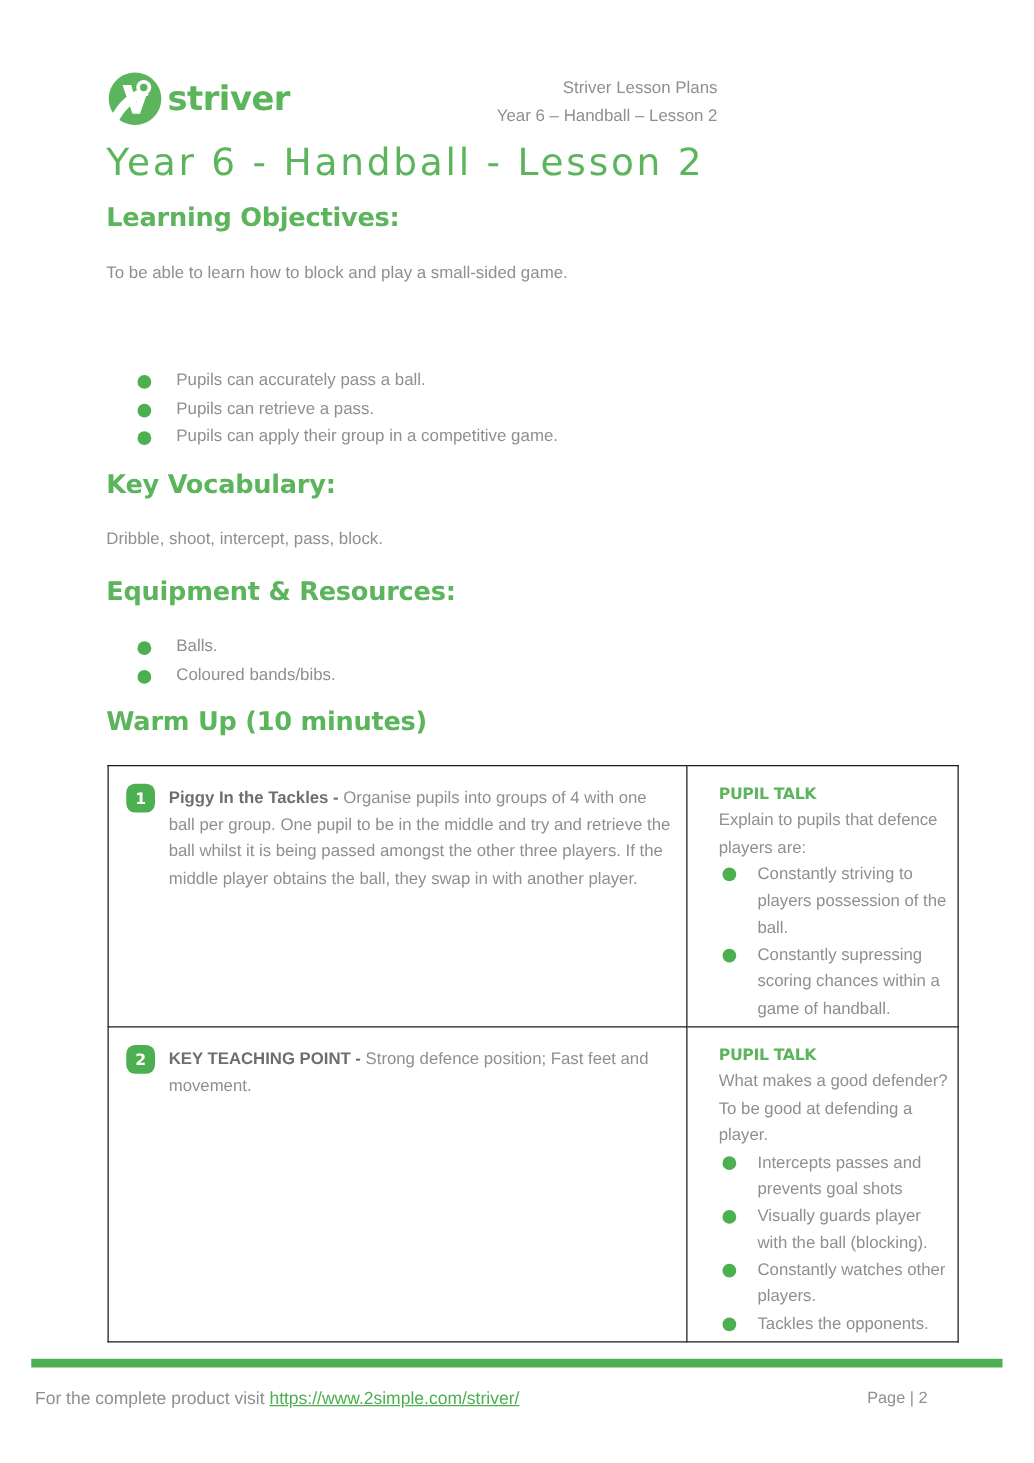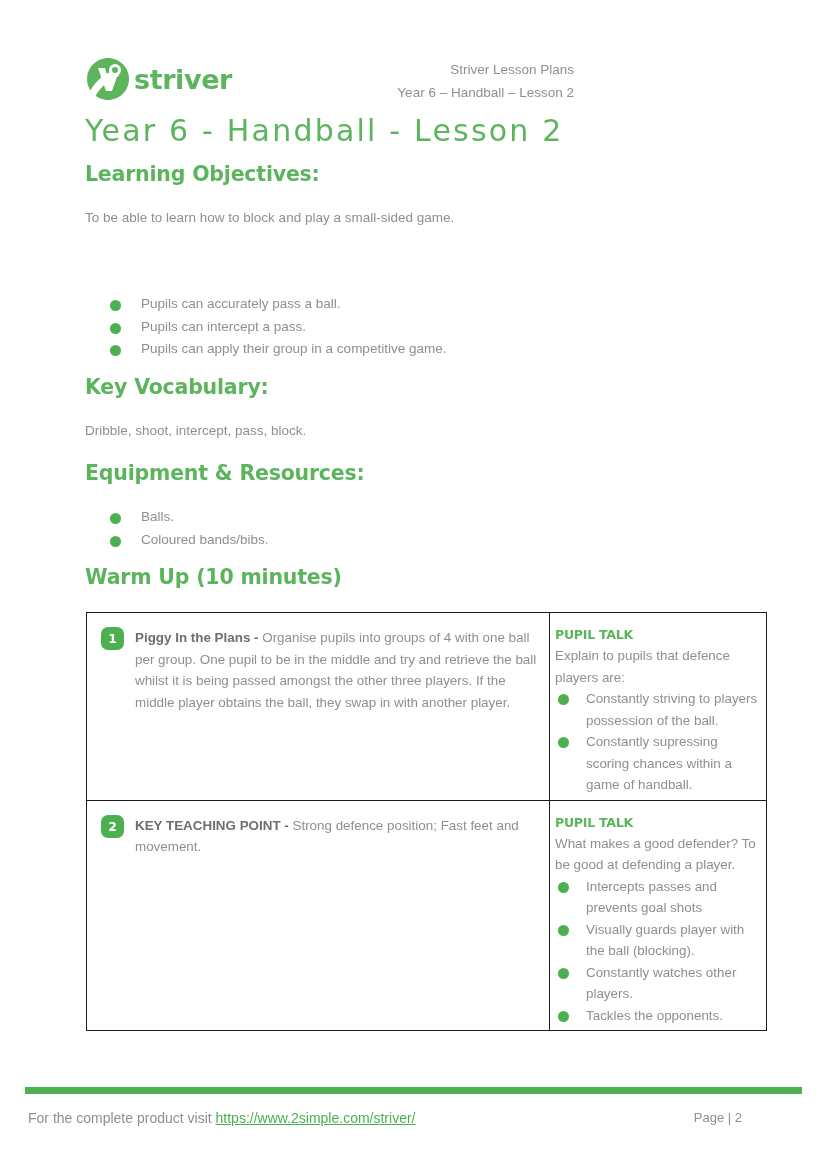--- a/index.html
+++ b/index.html
@@ -162,20 +162,21 @@
     color: #8d8f92;
   }
   .step-text b {
     color: #6d6e71;
     font-weight: bold;
   }
 
   .cell-right {
     padding: 12px 6px 4px 5px;
     box-sizing: border-box;
+    margin-left: 20px;
   }
   .pupil-talk {
     color: #5cb55d;
     font-size: 12.6px;
     font-weight: bold;
     font-family: "DejaVu Sans", sans-serif;
     letter-spacing: -0.3px;
     line-height: 20px;
   }
   .rt-lead {
@@ -255,21 +256,21 @@
     </div>
   </div>
 
   <div class="doc-title">Year 6 - Handball - Lesson 2</div>
 
   <div class="sec-h" style="top:162px;">Learning Objectives:</div>
   <div class="para" style="top:210px;">To be able to learn how to block and play a small-sided game.</div>
 
   <ul class="bullets" style="top:293px;">
     <li>Pupils can accurately pass a ball.</li>
-    <li>Pupils can intercept a pass.</li>
+    <li>Pupils can retrieve a pass.</li>
     <li>Pupils can apply their group in a competitive game.</li>
   </ul>
 
   <div class="sec-h" style="top:375px;">Key Vocabulary:</div>
   <div class="para" style="top:423px;">Dribble, shoot, intercept, pass, block.</div>
 
   <div class="sec-h" style="top:461px;">Equipment &amp; Resources:</div>
   <ul class="bullets" style="top:506px;">
     <li>Balls.</li>
     <li>Coloured bands/bibs.</li>
@@ -281,21 +282,21 @@
     <colgroup>
         <col class="col-left">
         <col class="col-right">
       </colgroup>
     <tbody>
       <tr>
         <td>
           <div class="cell-left">
             <div class="step">
               <span class="badge">1</span>
-              <span class="step-text"><b>Piggy In the Plans -</b><span> Organise pupils into groups of 4 with one ball per group. One pupil to be in the middle and try and retrieve the ball whilst it is being passed amongst the other three players. If the middle player obtains the ball, they swap in with another player.</span></span>
+              <span class="step-text"><b>Piggy In the Tackles -</b><span> Organise pupils into groups of 4 with one ball per group. One pupil to be in the middle and try and retrieve the ball whilst it is being passed amongst the other three players. If the middle player obtains the ball, they swap in with another player.</span></span>
             </div>
           </div>
         </td>
         <td>
           <div class="cell-right">
             <div class="pupil-talk">PUPIL TALK</div>
             <div class="rt-lead">Explain to pupils that defence players are:</div>
             <ul class="rt-list">
               <li>Constantly striving to players possession of the ball.</li>
               <li>Constantly supressing scoring chances within a game of handball.</li>

